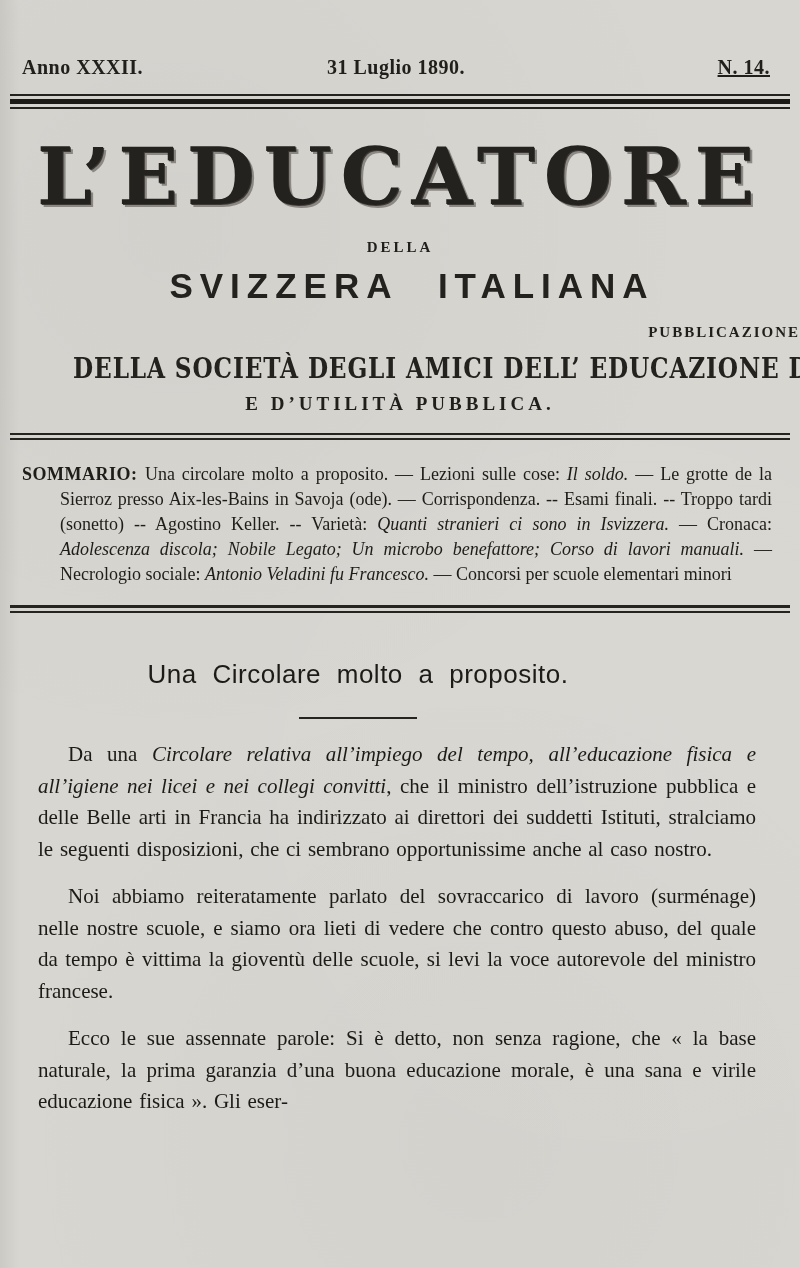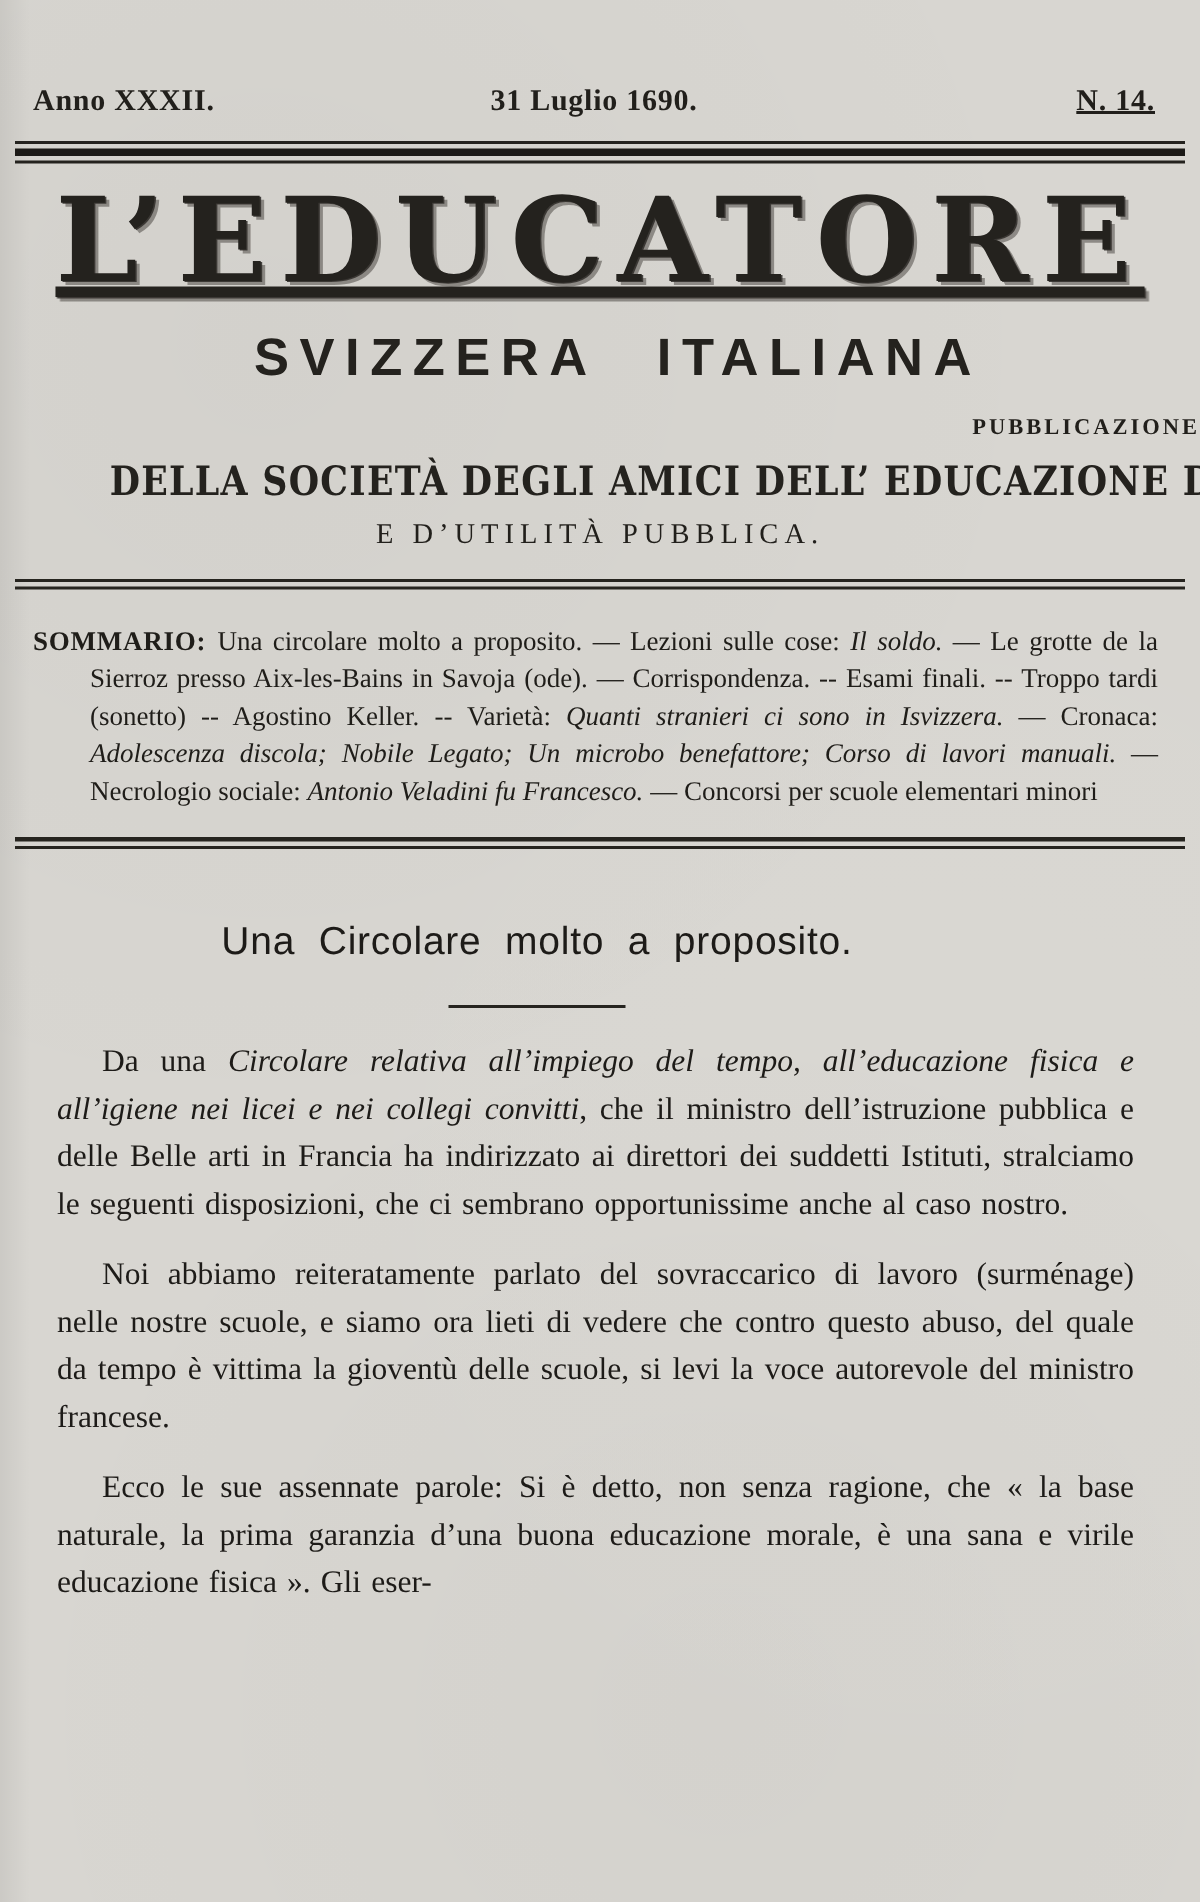--- a/index.html
+++ b/index.html
@@ -25,26 +25,25 @@
   .header-row .h-left{flex:1;text-align:left;}
   .header-row .h-center{flex:1.4;text-align:center;}
   .header-row .h-right{flex:1;text-align:right;text-decoration:underline;}
 
   .rule-triple{margin:15px 10px 0 10px;}
   .rule-triple .thin{height:2px;background:#24221e;}
   .rule-triple .thick{height:5px;background:#1c1a17;margin:3px 0;}
 
   
   .masthead{
-    text-align:center;margin-top:4px;white-space:nowrap;
+    text-align:center;margin-top:20px;white-space:nowrap;
     font-family:"DejaVu Serif", serif;font-weight:bold;
     font-size:78px;line-height:96px;letter-spacing:9px;
     color:#24221e;
     text-shadow:3px 3px 0 rgba(50,47,42,0.45), 1px 1px 0 rgba(30,28,25,0.8);
-    text-decoration:underline;
   }
   .m-della{
     text-align:center;margin-top:14px;
     font-weight:bold;font-size:15px;letter-spacing:3px;
   }
   .m-region{
     text-align:center;margin-top:10px;
     font-family:"Liberation Sans", sans-serif;font-weight:bold;
     font-size:35px;letter-spacing:7px;word-spacing:24px;
     color:#24221e;
@@ -57,21 +56,21 @@
   .m-society{
     text-align:center;margin-top:12px;white-space:nowrap;
   }
   .m-society span{
     display:inline-block;transform:scaleX(0.86);transform-origin:center;
     font-family:"DejaVu Serif", serif;font-weight:bold;
     font-size:27px;letter-spacing:1px;color:#24221e;
   }
   .m-utility{
     text-align:center;margin-top:9px;
-    font-size:19px;letter-spacing:4px;
+    font-size:19px;letter-spacing:4px;font-weight:bold;
   }
 
   .rule-double{margin:18px 10px 0 10px;}
   .rule-double .a{height:2px;background:#26241f;}
   .rule-double .b{height:1.5px;background:#26241f;margin-top:3px;}
   .rule-double.heavy .a{height:3px;}
   .rule-double.heavy .b{height:2px;}
 
   
   .sommario{
@@ -101,32 +100,33 @@
   }
   .article-body p{margin:16px;text-indent:30px;}
 </style>
 </head>
 <body>
 
 <div class="page">
 
   <div class="header-row">
     <span class="h-left">Anno XXXII.</span>
-    <span class="h-center">31 Luglio 1690.</span>
+    <span class="h-center">31 Luglio 1890.</span>
     <span class="h-right">N. 14.</span>
   </div>
 
   <div class="rule-triple">
     <div class="thin"></div>
     <div class="thick"></div>
     <div class="thin"></div>
   </div>
 
   <div class="masthead">L’EDUCATORE</div>
 
+  <div class="m-della">DELLA</div>
   <div class="m-region">SVIZZERA ITALIANA</div>
   <div class="m-pub">PUBBLICAZIONE</div>
   <div class="m-society">
     <span>DELLA SOCIETÀ DEGLI AMICI DELL’ EDUCAZIONE DEL POPOLO</span>
   </div>
   <div class="m-utility">E D’UTILITÀ PUBBLICA.</div>
 
   <div class="rule-double">
     <div class="a"></div>
     <div class="b"></div>

